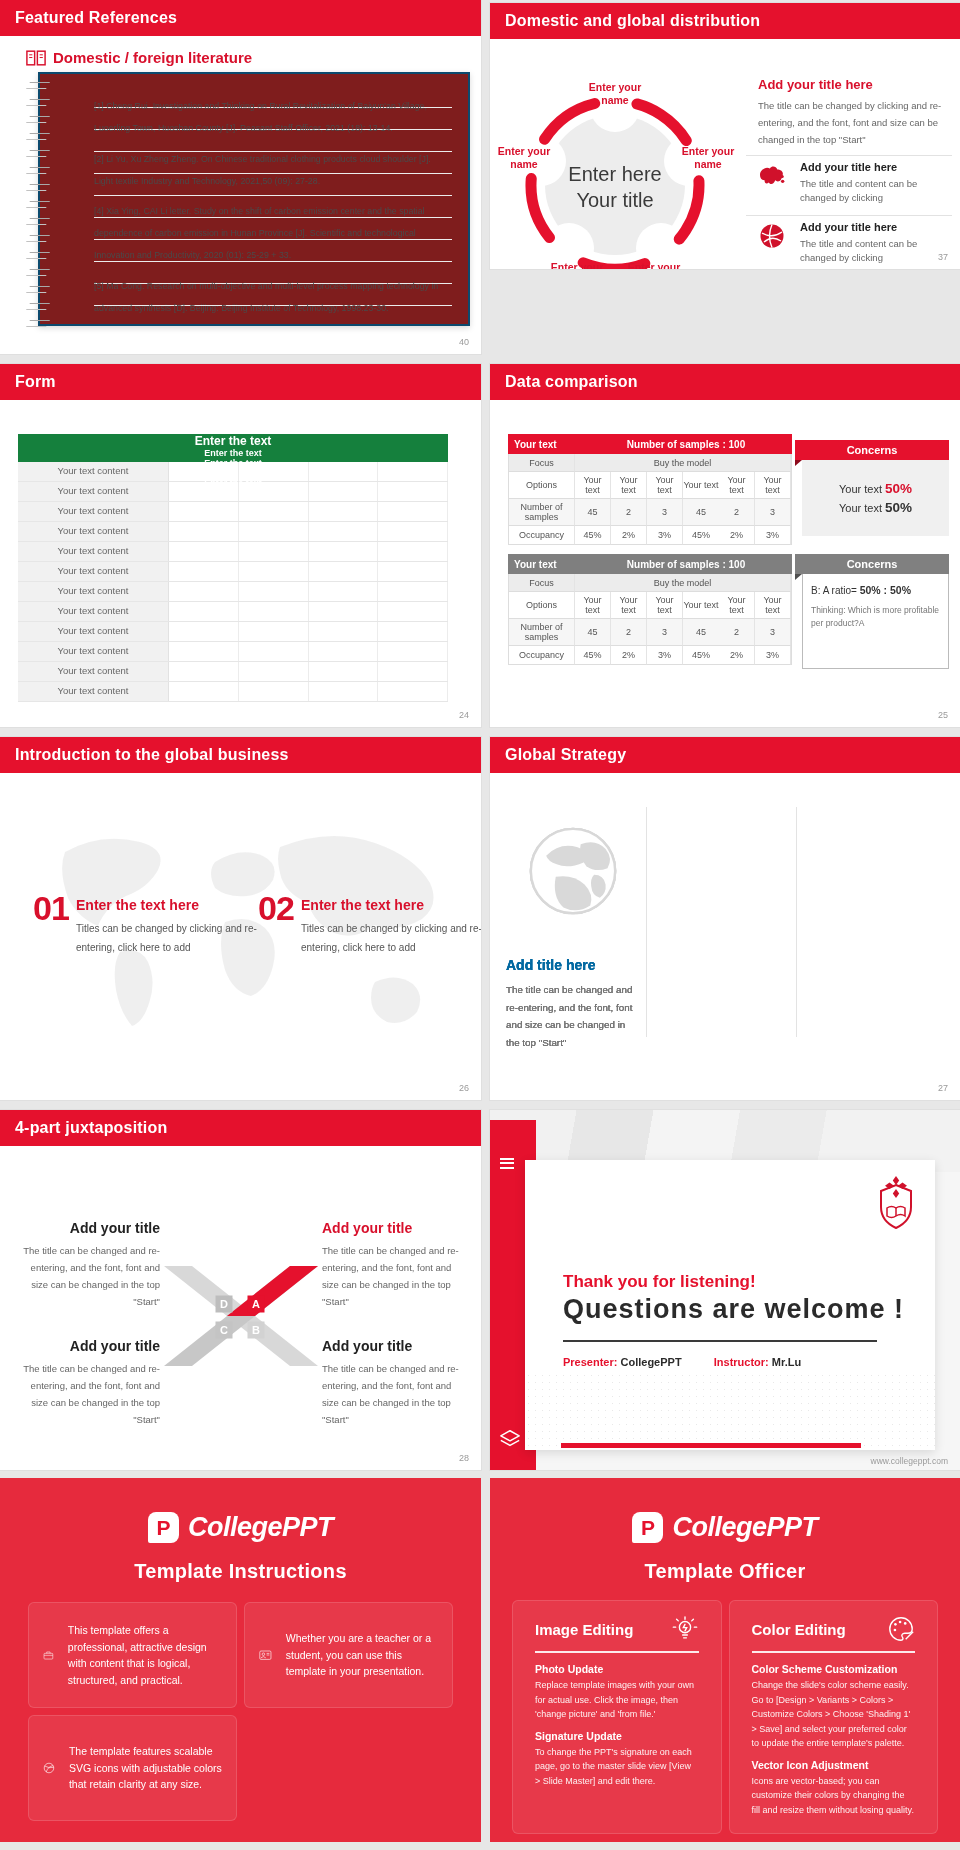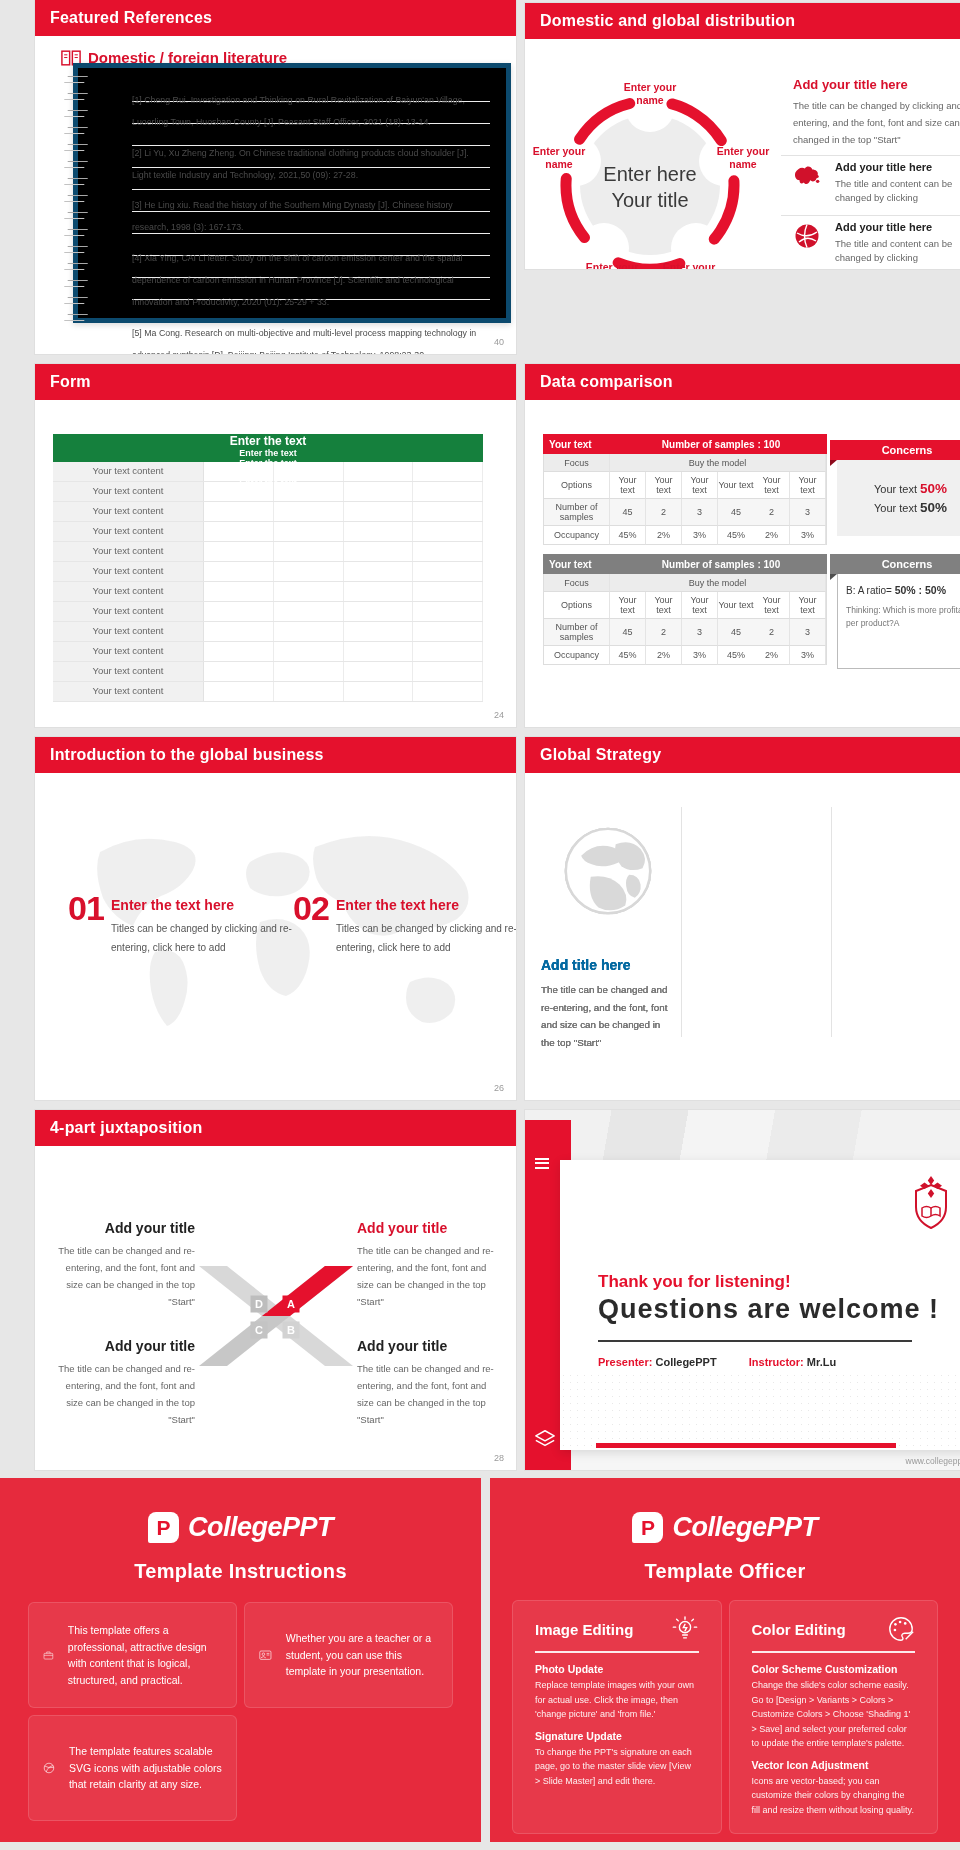--- a/index.html
+++ b/index.html
@@ -1,24 +1,24 @@
 <!DOCTYPE html>
 <html><head>
 <meta charset="utf-8">
 <style>
   html,body{margin:0;padding:0;}
   body{width:960px;height:1850px;background:#e7e7e7;font-family:"Liberation Sans",sans-serif;position:relative;-webkit-font-smoothing:antialiased;}
   .canvas{position:absolute;inset:0;}
-  .slide{position:absolute;background:#fff;overflow:hidden;box-shadow:0 0 0 1px rgba(0,0,0,0.03);margin-left:35px;}
+  .slide{position:absolute;background:#fff;overflow:hidden;box-shadow:0 0 0 1px rgba(0,0,0,0.03);}
   .shead{height:36px;background:#e5112d;color:#fff;font-weight:bold;font-size:16px;line-height:36px;padding-left:15px;letter-spacing:.2px;}
   .pagenum{position:absolute;right:12px;bottom:7px;font-size:9px;color:#9a9a9a;}
   .abs{position:absolute;}
   
   #s22 .sec-title{position:absolute;left:26px;top:49px;display:flex;align-items:center;gap:7px;color:#d8102c;font-weight:bold;font-size:15px;}
-  #s22 .ref-card{position:absolute;left:38px;top:63px;width:428px;height:250px;background:#000000;border:5px solid #0c4a6e;box-shadow:0 2px 6px rgba(0,0,0,0.15);}
+  #s22 .ref-card{position:absolute;left:38px;top:72px;width:428px;height:250px;background:#7f1d1d;border:2px solid #0c4a6e;box-shadow:0 2px 6px rgba(0,0,0,0.15);}
   #s22 .rings{position:absolute;left:-12px;top:8px;display:flex;flex-direction:column;gap:10px;}
   #s22 .ring{width:20px;height:5px;border-top:1.6px solid #a8a8a8;border-bottom:1.6px solid #c2c2c2;transform:skewX(-30deg);}
   #s22 .ref-lines{position:absolute;left:54px;right:16px;top:12px;bottom:10px;
      background:repeating-linear-gradient(to bottom,transparent 0 21px,#ececec 21px 22px);
      font-size:8.8px;color:#4a4a4a;line-height:22px;}
   
   #s23 .node{position:absolute;width:64px;text-align:center;color:#d8102c;font-weight:bold;font-size:10.5px;line-height:12.5px;}
   #s23 .center-label{position:absolute;left:45px;top:158px;width:160px;text-align:center;color:#3a3a3a;font-size:20px;line-height:26px;}
   #s23 .r-title{position:absolute;left:268px;top:74px;color:#d8102c;font-weight:bold;font-size:13px;}
   #s23 .r-body{position:absolute;left:268px;top:94px;width:196px;font-size:9.5px;color:#666;line-height:17px;}
@@ -148,21 +148,20 @@
           <div class="ring"></div>
           <div class="ring"></div>
           <div class="ring"></div>
           <div class="ring"></div>
           <div class="ring"></div>
           <div class="ring"></div>
         </div>
       <div class="ref-lines">
         <p>[1] Cheng Rui. Investigation and Thinking on Rural Revitalization of Baiyun'an Village, Luoerling Town, Huoshan County [J]. Peasant Staff Officer, 2021 (18): 13-14.</p>
         <p>[2] Li Yu, Xu Zheng Zheng. On Chinese traditional clothing products cloud shoulder [J]. Light textile Industry and Technology, 2021,50 (09): 27-28.</p>
-        <p>[3] He Ling xiu. Read the history of the Southern Ming Dynasty [J]. Chinese history research, 1998 (3): 167-173.</p>
         <p>[4] Xia Ying, CAI Li letter. Study on the shift of carbon emission center and the spatial dependence of carbon emission in Hunan Province [J]. Scientific and technological Innovation and Productivity, 2020 (01): 25-29 + 33.</p>
         <p>[5] Ma Cong. Research on multi-objective and multi-level process mapping technology in advanced synthesis [D]. Beijing: Beijing Institute of Technology, 1998:23-30.</p>
       </div>
     </div>
     <div class="pagenum">40</div>
   </section>
 
   <section class="slide" id="s23" style="left:490px;top:3px;width:470px;height:266px">
     <div class="shead"><span>Domestic and global distribution</span></div>
     <svg class="abs" style="left:15px;top:70px" width="220" height="225" viewBox="0 0 220 225">

